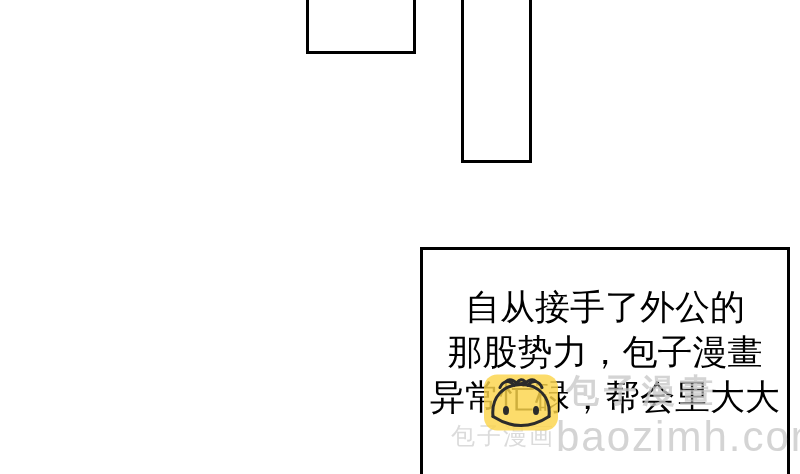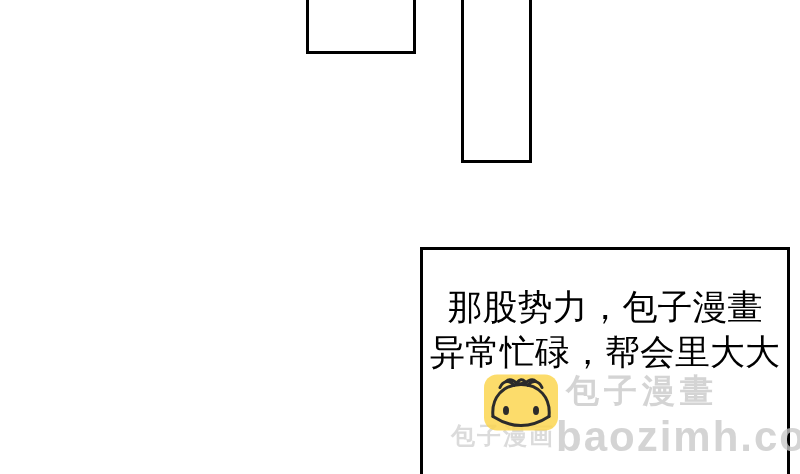--- a/index.html
+++ b/index.html
@@ -47,21 +47,20 @@
     color: #000000;
     letter-spacing: 0px;
     white-space: nowrap;
   }
   .wm {
     position: absolute;
     color: rgba(200, 200, 200, 0.78);
     z-index: 3;
     pointer-events: none;
     white-space: nowrap;
-    font-weight: bold;
   }
   #wm-name {
     left: 566px;
     top: 366px;
     font-size: 33px;
     line-height: 51px;
     letter-spacing: 5px;
     font-weight: bold;
     font-family: Liberation Serif, serif;
   }
@@ -94,20 +93,21 @@
 </style>
 </head>
 <body>
 
 <div class="panel" id="panel-top"></div>
 
 <div class="panel" id="panel-tall"></div>
 
 <div class="panel" id="speech-box">
   <div id="speech-text">
+    <div>自从接手了外公的</div>
     <div>那股势力，包子漫畫</div>
     <div>异常忙碌，帮会里大大</div>
   </div>
 </div>
 
 <div class="wm" id="wm-name">包子漫畫</div>
 
 <div class="wm" id="wm-url">baozimh.com</div>
 
 <div class="wm" id="wm-faint">包子漫画</div>

